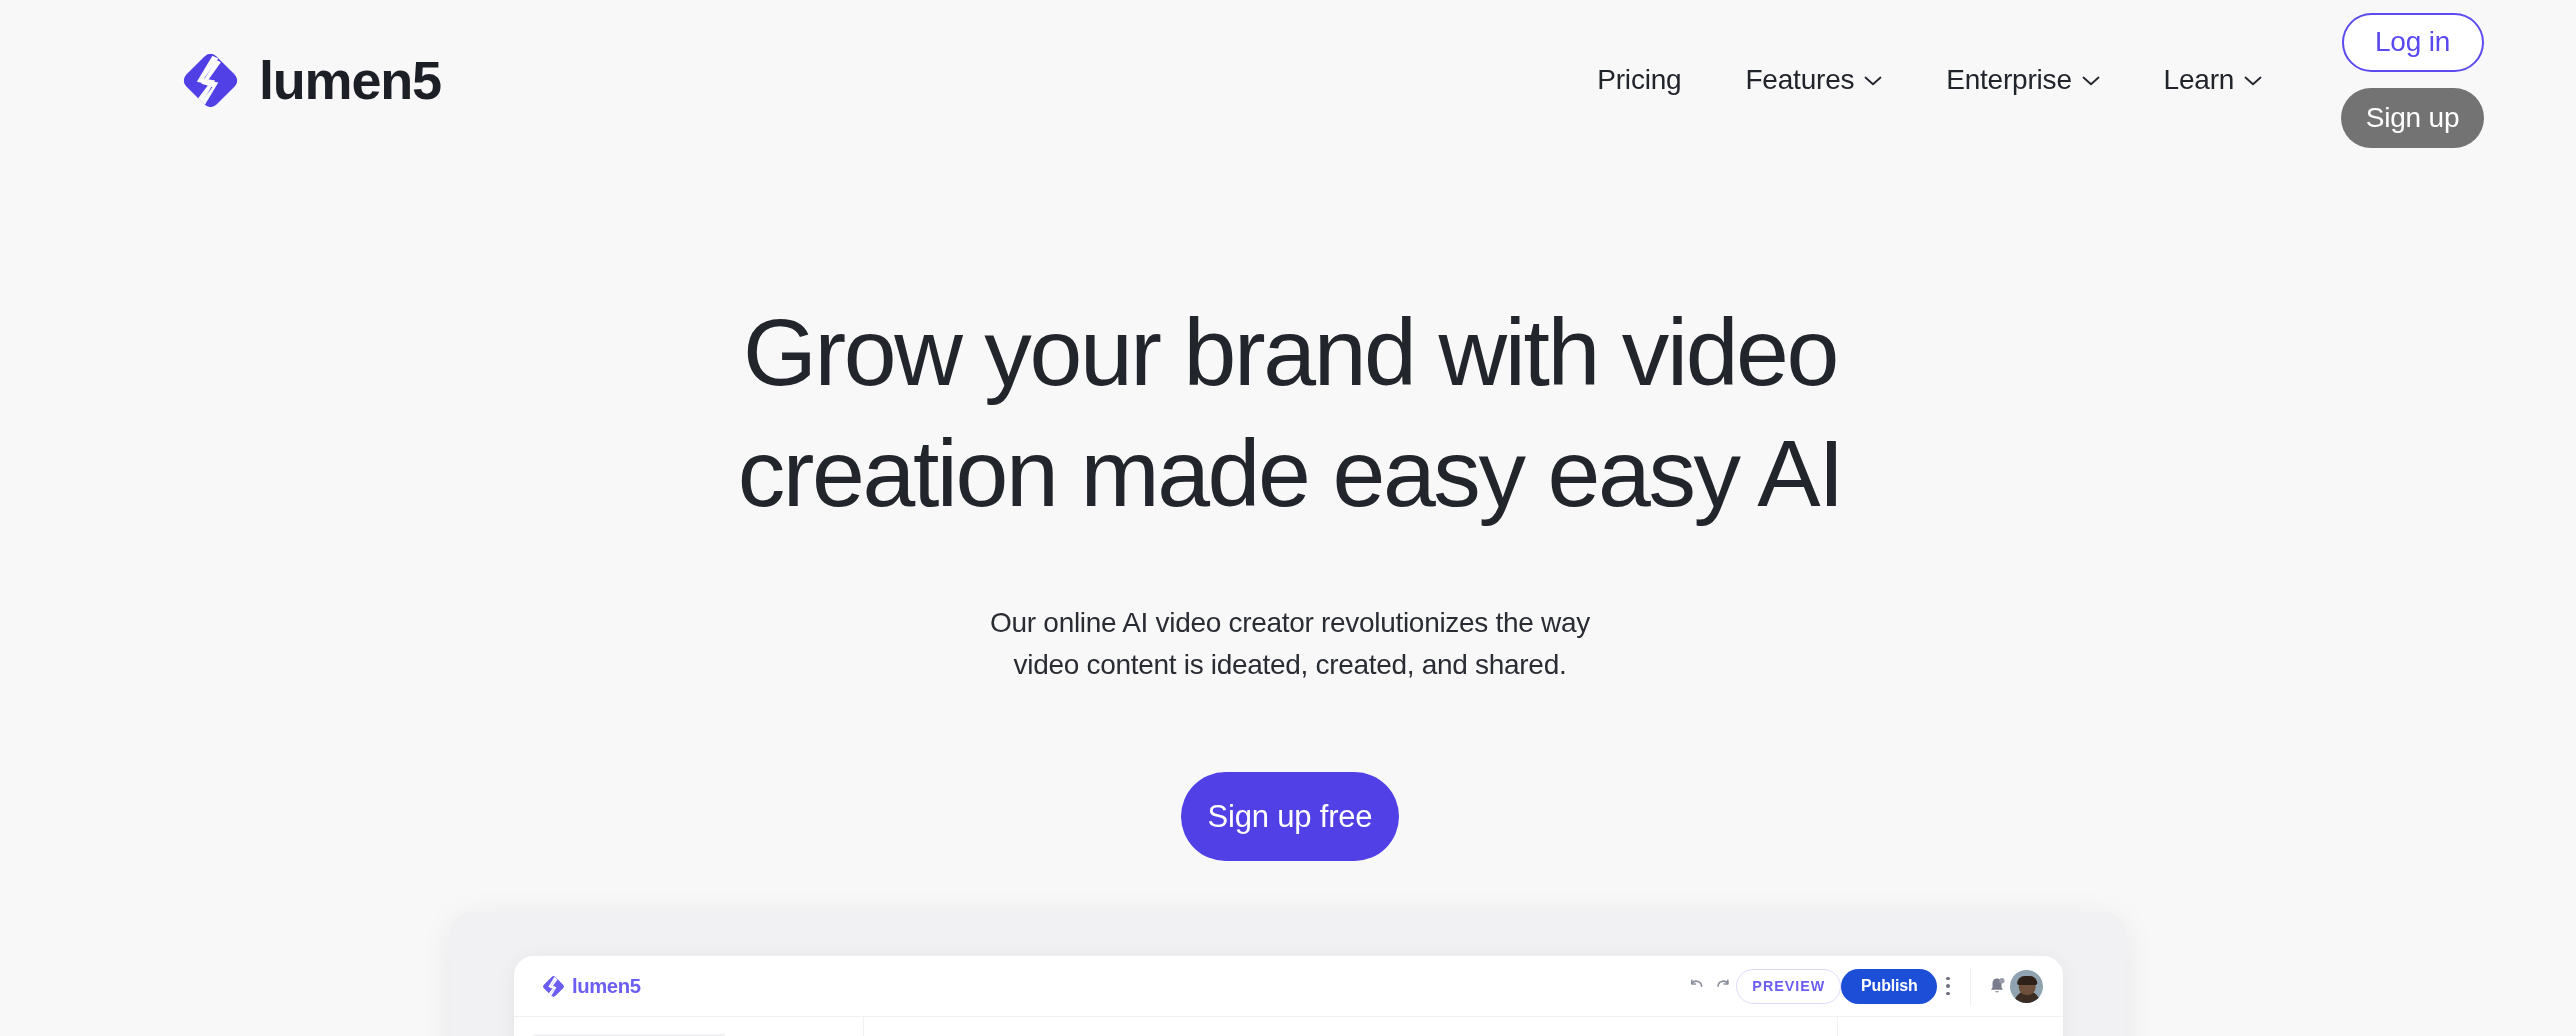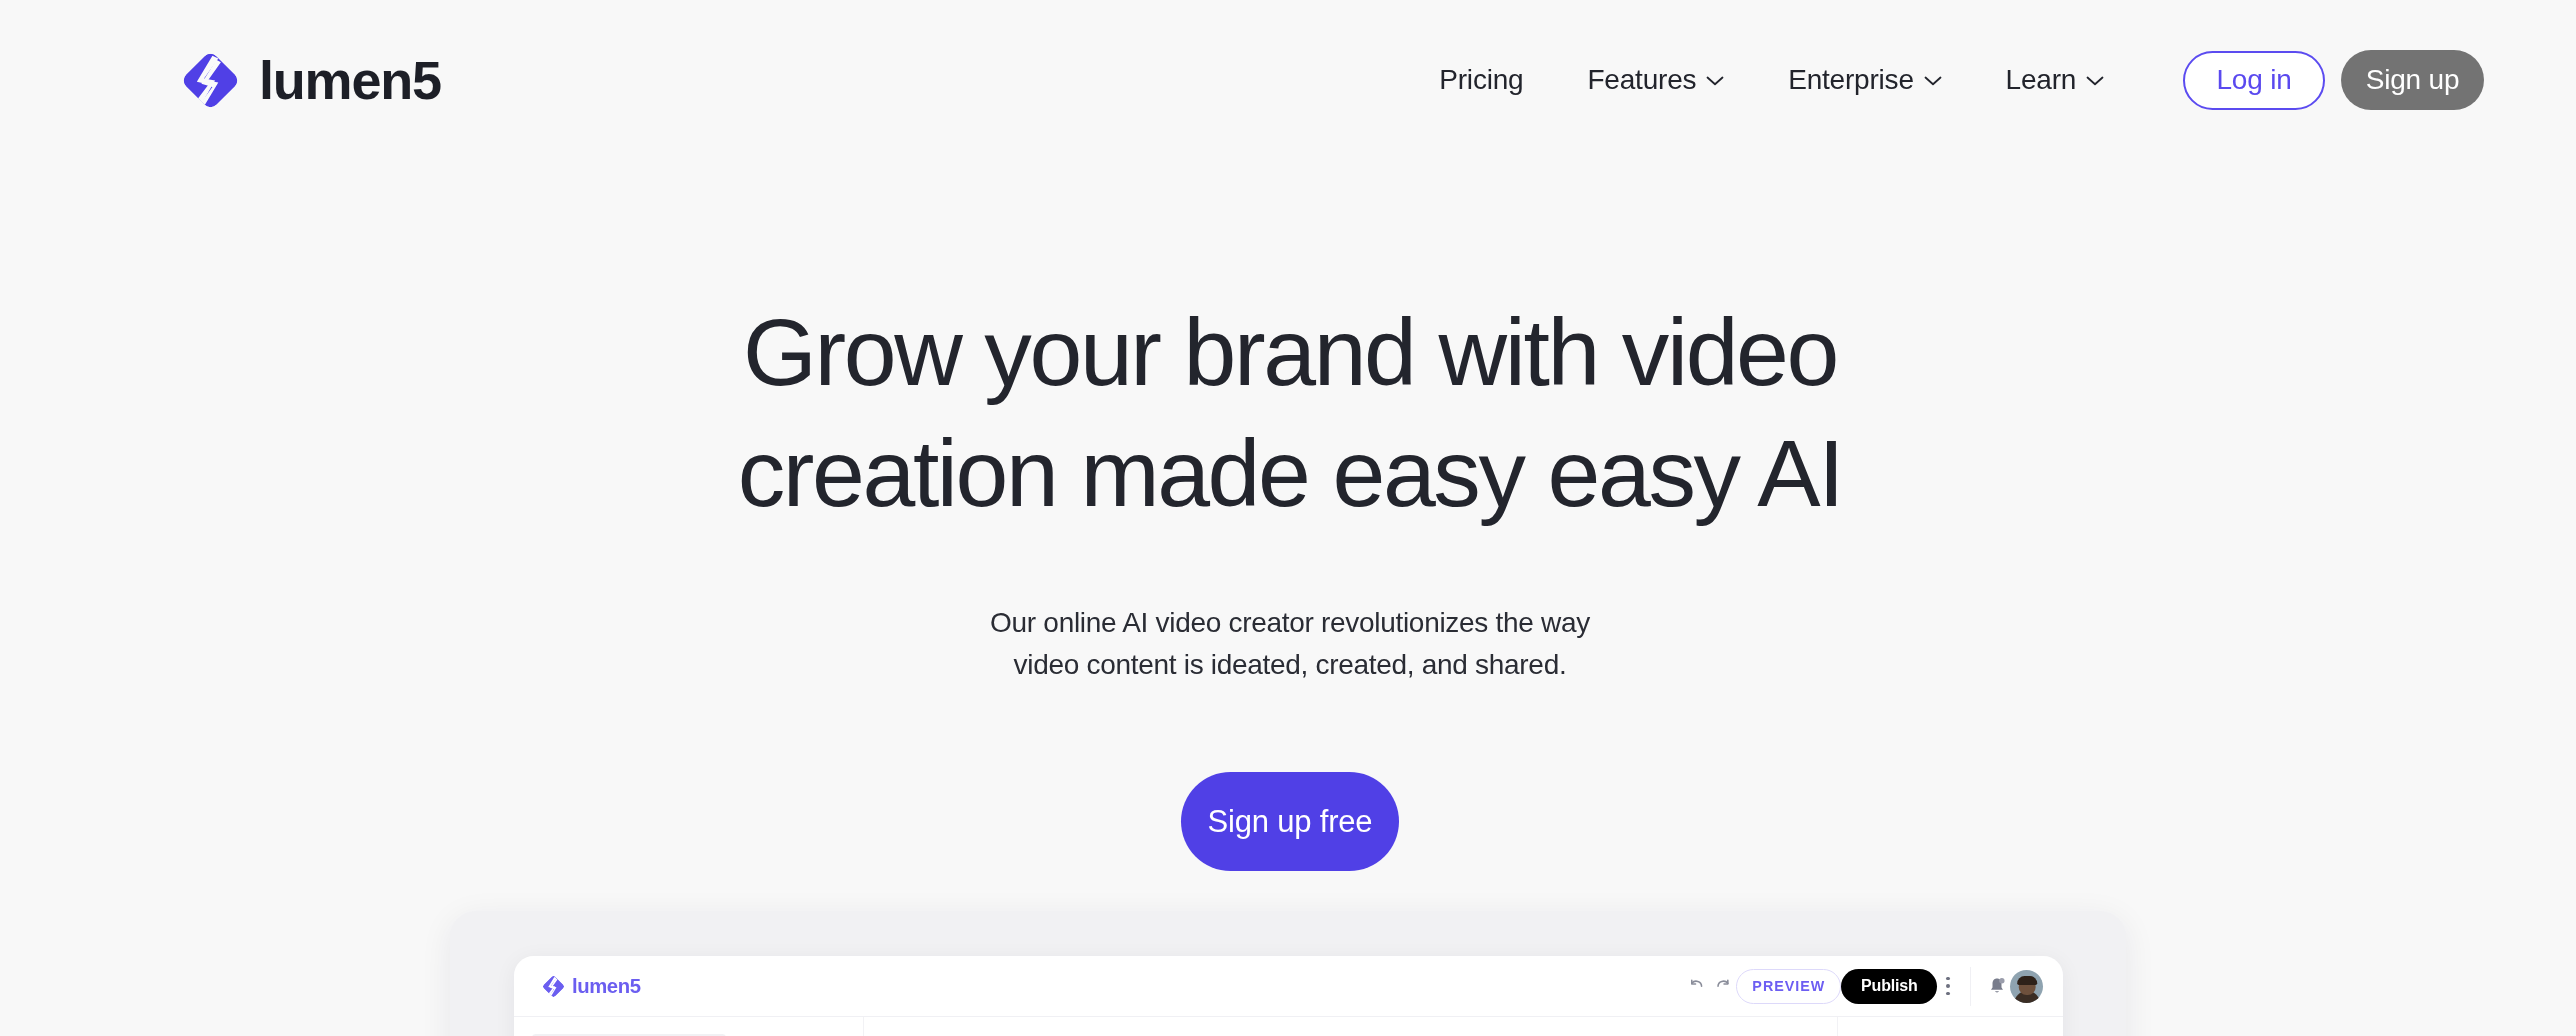--- a/index.html
+++ b/index.html
@@ -91,20 +91,21 @@
     display: block;
     flex: 0 0 18px;
     margin-top: 3px;
   }
 
   .auth {
     display: flex;
     align-items: center;
     gap: 16px;
     margin-left: 39px;
+    flex-direction: column;
   }
 
   .btn {
     display: inline-flex;
     align-items: center;
     justify-content: center;
     border-radius: 752px;
     white-space: nowrap;
     cursor: pointer;
     line-height: 1;
@@ -157,21 +158,21 @@
   }
 
   .cta-wrap {
     margin-top: 87px;
     display: flex;
     justify-content: center;
   }
 
   .btn-cta {
     width: 218px;
-    height: 99px;
+    height: 89px;
     background: #5040e6;
     color: #ffffff;
     font-size: 31px;
     border-radius: 752px;
     border: none;
     letter-spacing: -0.2px;
   }
 
   
   .mock-outer {
@@ -252,21 +253,21 @@
     display: inline-flex;
     align-items: center;
     justify-content: center;
     cursor: pointer;
   }
 
   .btn-publish {
     width: 96px;
     height: 35px;
     border-radius: 752px;
-    background: #000000;
+    background: #1d4ed8;
     color: #ffffff;
     font-size: 16px;
     font-weight: 600;
     border: none;
     display: inline-flex;
     align-items: center;
     justify-content: center;
     cursor: pointer;
     letter-spacing: -0.2px;
   }

